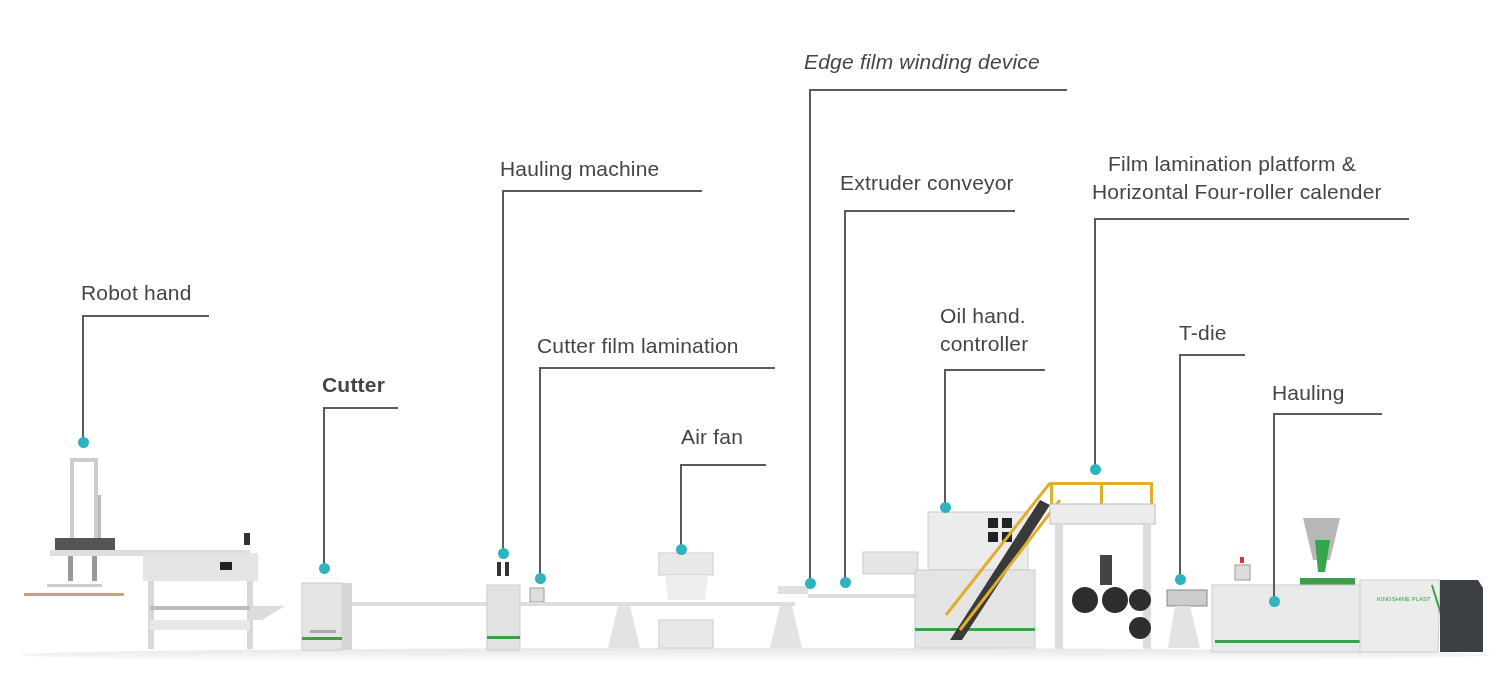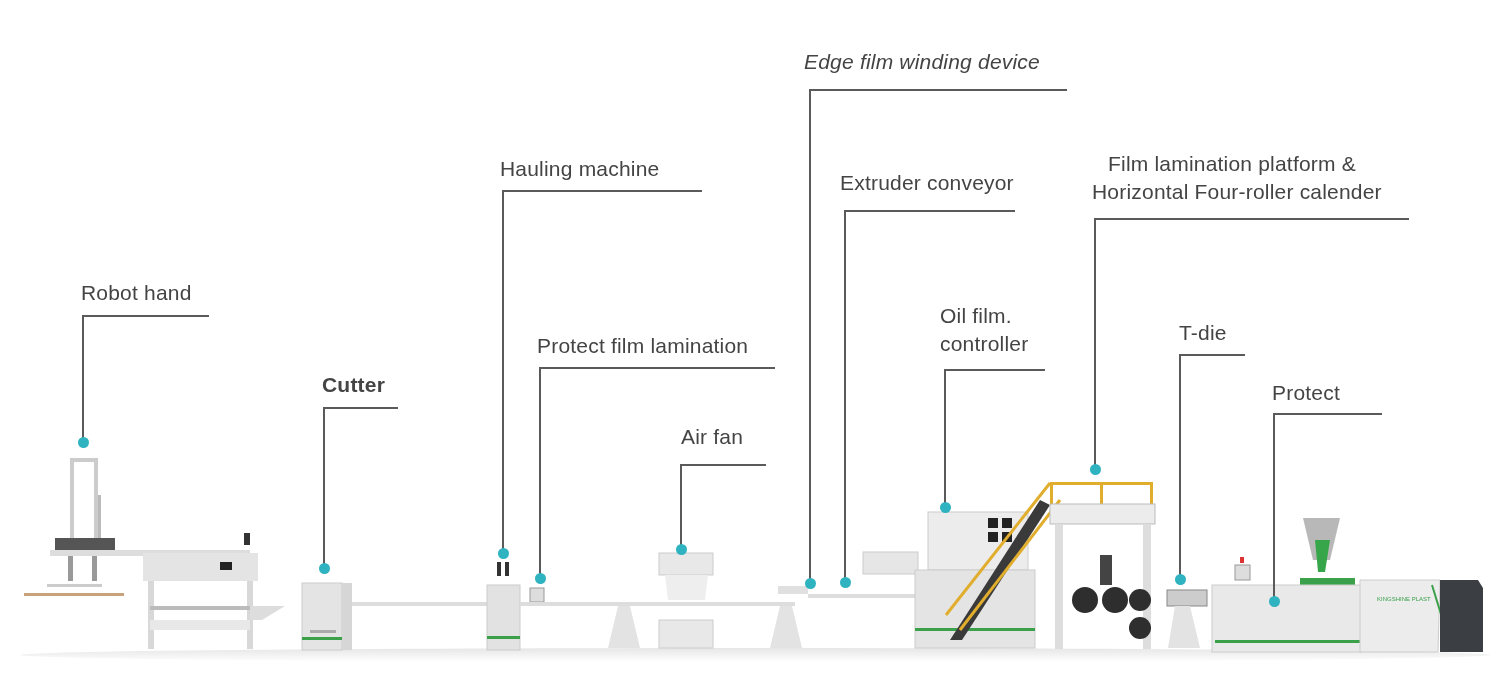--- a/index.html
+++ b/index.html
@@ -138,21 +138,21 @@
 </div>
 
 <div>
   <div class="label" style="left:500px;top:155px;">Hauling machine</div>
   <div class="hline" style="left:502px;top:190px;width:200px;"></div>
   <div class="vline" style="left:502px;top:190px;height:363px;"></div>
   <div class="dot" style="left: 503px; top: 553px; background: rgb(47, 179, 192);"></div>
 </div>
 
 <div>
-  <div class="label" style="left:537px;top:332px;">Protect film lamination</div>
+  <div class="label" style="left:537px;top:332px;">Cutter film lamination</div>
   <div class="hline" style="left:539px;top:367px;width:236px;"></div>
   <div class="vline" style="left:539px;top:367px;height:211px;"></div>
   <div class="dot" style="left: 540px; top: 578px; background: rgb(47, 179, 192);"></div>
 </div>
 
 <div>
   <div class="label" style="left:681px;top:423px;">Air fan</div>
   <div class="hline" style="left:680px;top:464px;width:86px;"></div>
   <div class="vline" style="left:680px;top:464px;height:85px;"></div>
   <div class="dot" style="left: 681px; top: 549px; background: rgb(47, 179, 192);"></div>
@@ -166,21 +166,21 @@
 </div>
 
 <div>
   <div class="label" style="left:840px;top:169px;">Extruder conveyor</div>
   <div class="hline" style="left:844px;top:210px;width:171px;"></div>
   <div class="vline" style="left:844px;top:210px;height:372px;"></div>
   <div class="dot" style="left: 845px; top: 582px; background: rgb(47, 179, 192);"></div>
 </div>
 
 <div>
-  <div class="label" style="left:940px;top:302px;">Oil film.</div>
+  <div class="label" style="left:940px;top:302px;">Oil hand.</div>
   <div class="label" style="left:940px;top:330px;text-align:right;">controller</div>
   <div class="hline" style="left:944px;top:369px;width:101px;"></div>
   <div class="vline" style="left:944px;top:369px;height:138px;"></div>
   <div class="dot" style="left: 945px; top: 507px; background: rgb(47, 179, 192);"></div>
 </div>
 
 <div>
   <div class="label" style="left:1092px;top:150px;margin-left:16px;">Film lamination platform &amp;</div>
   <div class="label" style="left:1092px;top:178px;text-align:right;">Horizontal Four-roller calender</div>
   <div class="hline" style="left:1094px;top:218px;width:315px;"></div>
@@ -189,17 +189,17 @@
 </div>
 
 <div>
   <div class="label" style="left:1179px;top:319px;">T-die</div>
   <div class="hline" style="left:1179px;top:354px;width:66px;"></div>
   <div class="vline" style="left:1179px;top:354px;height:225px;"></div>
   <div class="dot" style="left: 1180px; top: 579px; background: rgb(47, 179, 192);"></div>
 </div>
 
 <div>
-  <div class="label" style="left:1272px;top:379px;">Protect</div>
+  <div class="label" style="left:1272px;top:379px;">Hauling</div>
   <div class="hline" style="left:1273px;top:413px;width:109px;"></div>
   <div class="vline" style="left:1273px;top:413px;height:188px;"></div>
   <div class="dot" style="left: 1274px; top: 601px; background: rgb(47, 179, 192);"></div>
 </div>
 
 </body></html>

